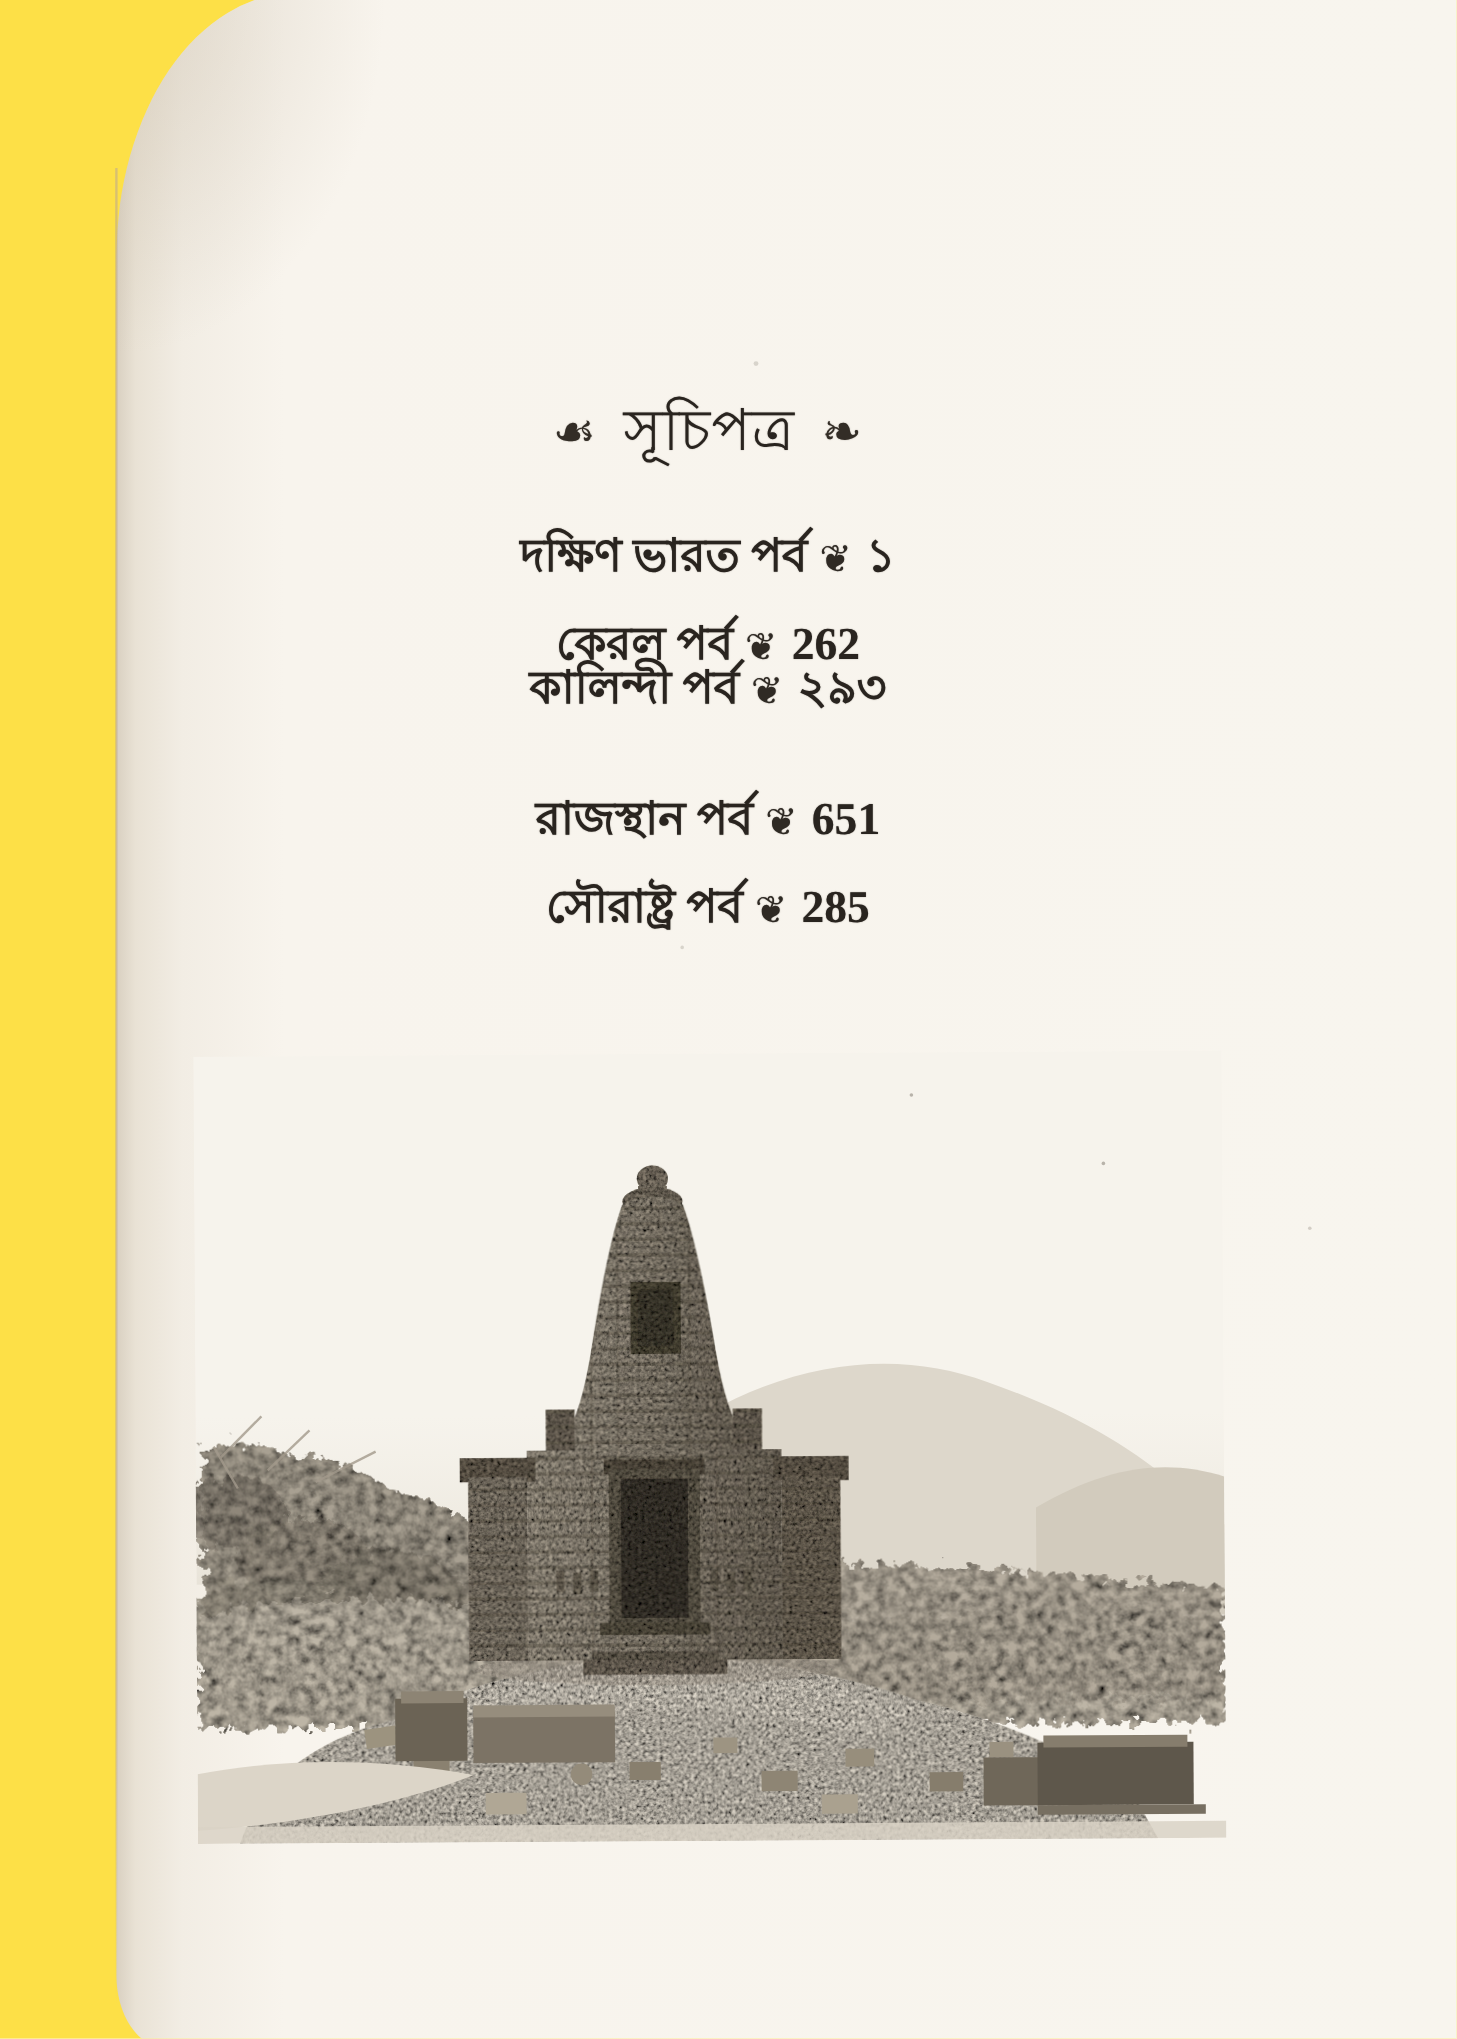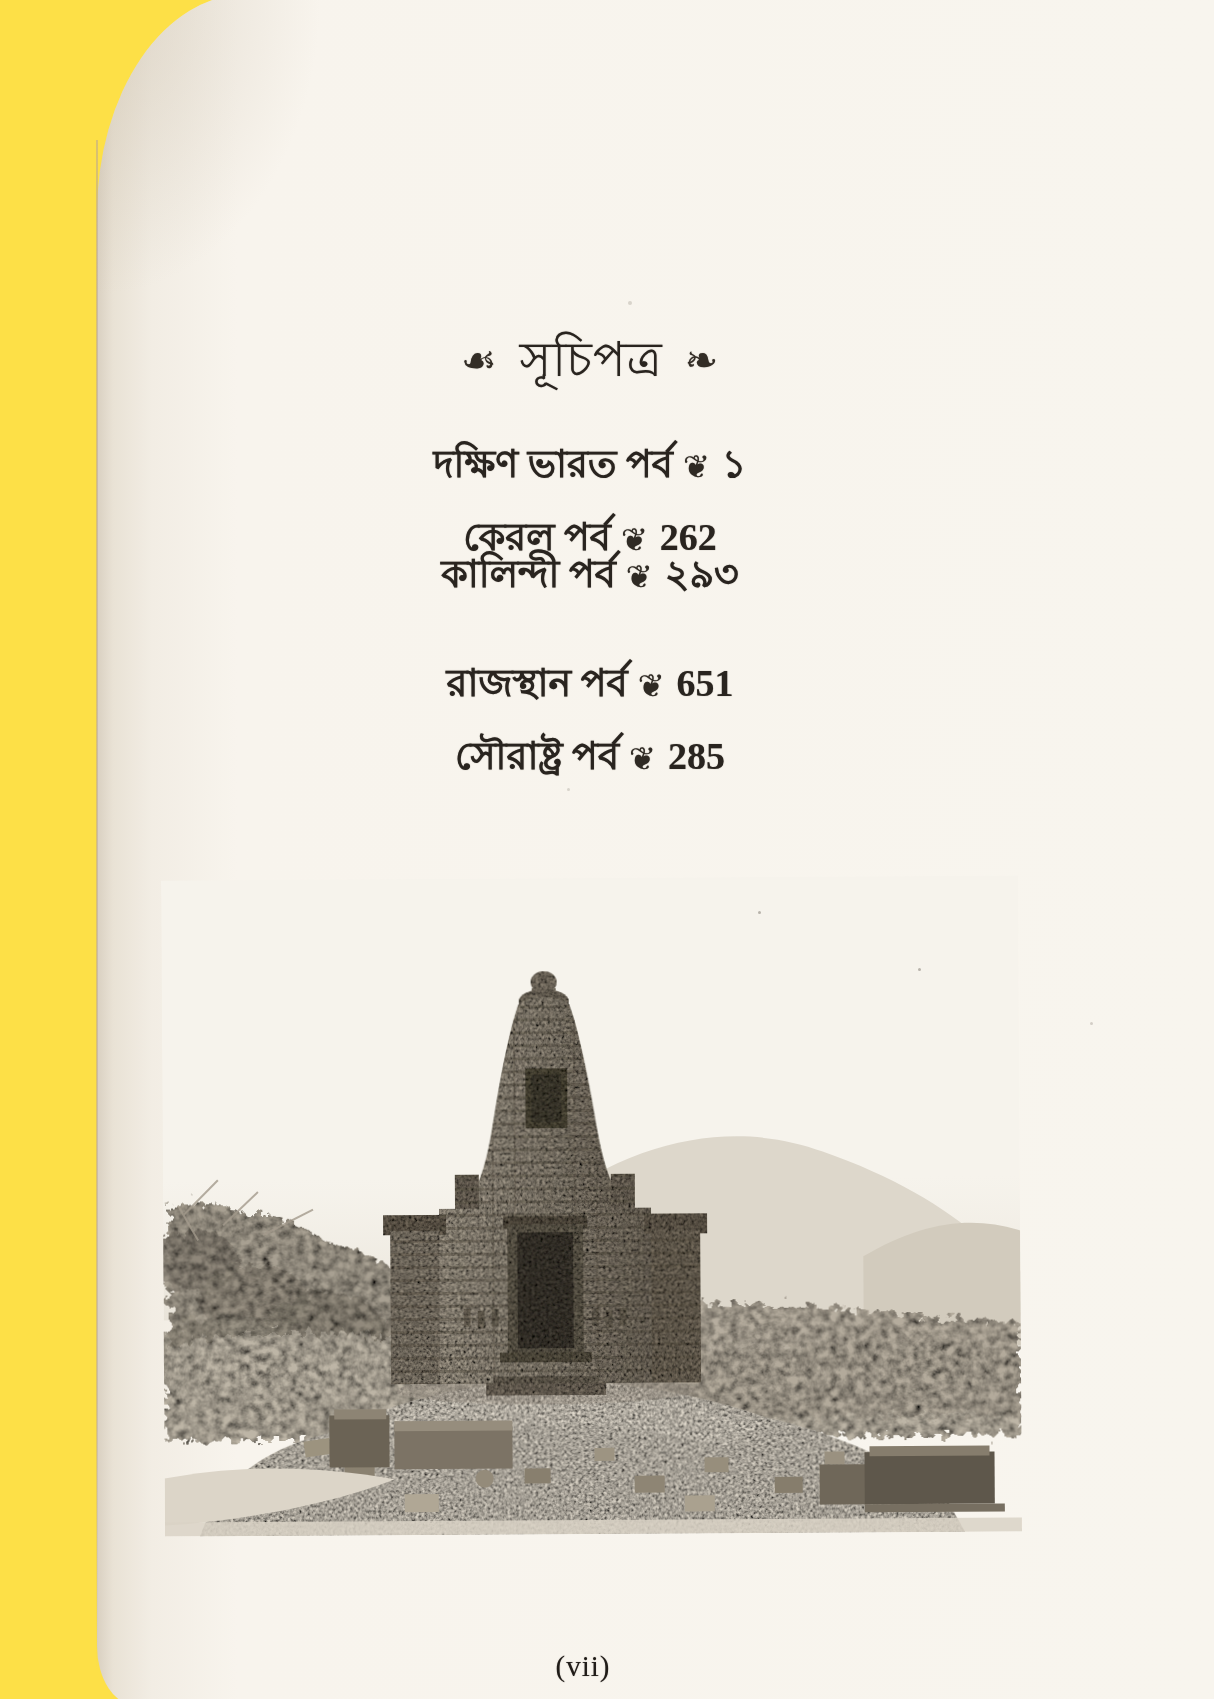--- a/index.html
+++ b/index.html
@@ -237,21 +237,20 @@
         <rect x="322" y="505" width="120" height="12" fill="#7a7163"></rect>
       </g>
 
       <g>
         <path d="M0,598 C70,585 150,585 230,600 C180,620 90,640 0,645 Z" fill="#dcd5c8"></path>
         <rect x="0" y="642" width="857" height="14" fill="#d9d2c5" opacity="0.85"></rect>
       </g>
     </svg>
   </div>
 
-  <div class="folio-line">(vii)</div>
 
   <div class="speck" style="left:628px;top:301px;width:4px;height:4px;opacity:.5;"></div>
   <div class="speck" style="left:758px;top:911px;width:3px;height:3px;"></div>
   <div class="speck" style="left:918px;top:968px;width:3px;height:3px;"></div>
   <div class="speck" style="left:1090px;top:1022px;width:3px;height:3px;opacity:.6;"></div>
   <div class="speck" style="left:567px;top:788px;width:3px;height:3px;opacity:.5;"></div>
   <div class="speck" style="left:693px;top:745px;width:3px;height:3px;opacity:.45;"></div>
 
 </div>
 

